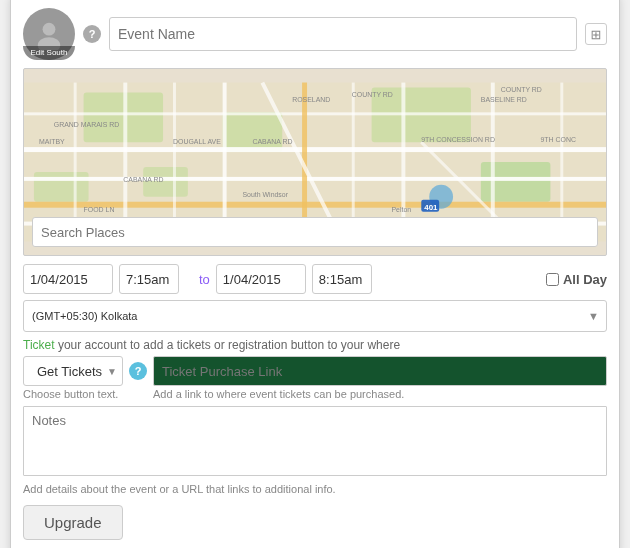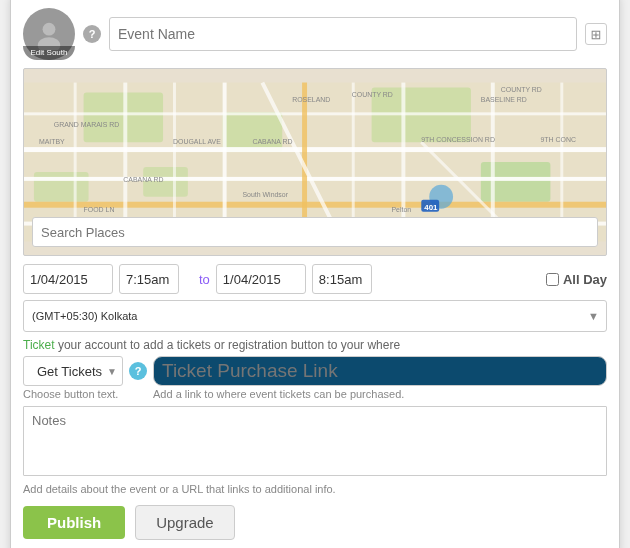--- a/index.html
+++ b/index.html
@@ -258,26 +258,26 @@
       align-items: center;
       justify-content: center;
       cursor: pointer;
       flex-shrink: 0;
       font-weight: bold;
     }
     .ticket-link-input {
       flex: 1;
       height: 30px;
       border: 1px solid #ccc;
-      border-radius: 9px;
+      border-radius: 2px;
       padding: 0 8px;
-      font-size: 19px;
+      font-size: 13px;
       color: #999;
       outline: none;
-      background: #0c4a6e;
+      background: #14532d;
     }
 
     
     .btn-text-row {
       display: flex;
       margin-top: 2px;
       font-size: 11px;
       color: #888;
     }
     .btn-text-left { width: 100px; }
@@ -463,17 +463,16 @@
     <span class="btn-text-left">Choose button text.</span>
     <span class="btn-text-right">Add a link to where event tickets can be purchased.</span>
   </div>
 
   
   <textarea class="notes-textarea" placeholder="Notes" style=""></textarea>
   <div class="notes-hint">Add details about the event or a URL that links to additional info.</div>
 
   
   <div class="action-row">
-    <button class="publish-btn">Publish</button>
     <button class="cancel-btn">Upgrade</button>
   </div>
 
 </div>
 
 </body></html>

